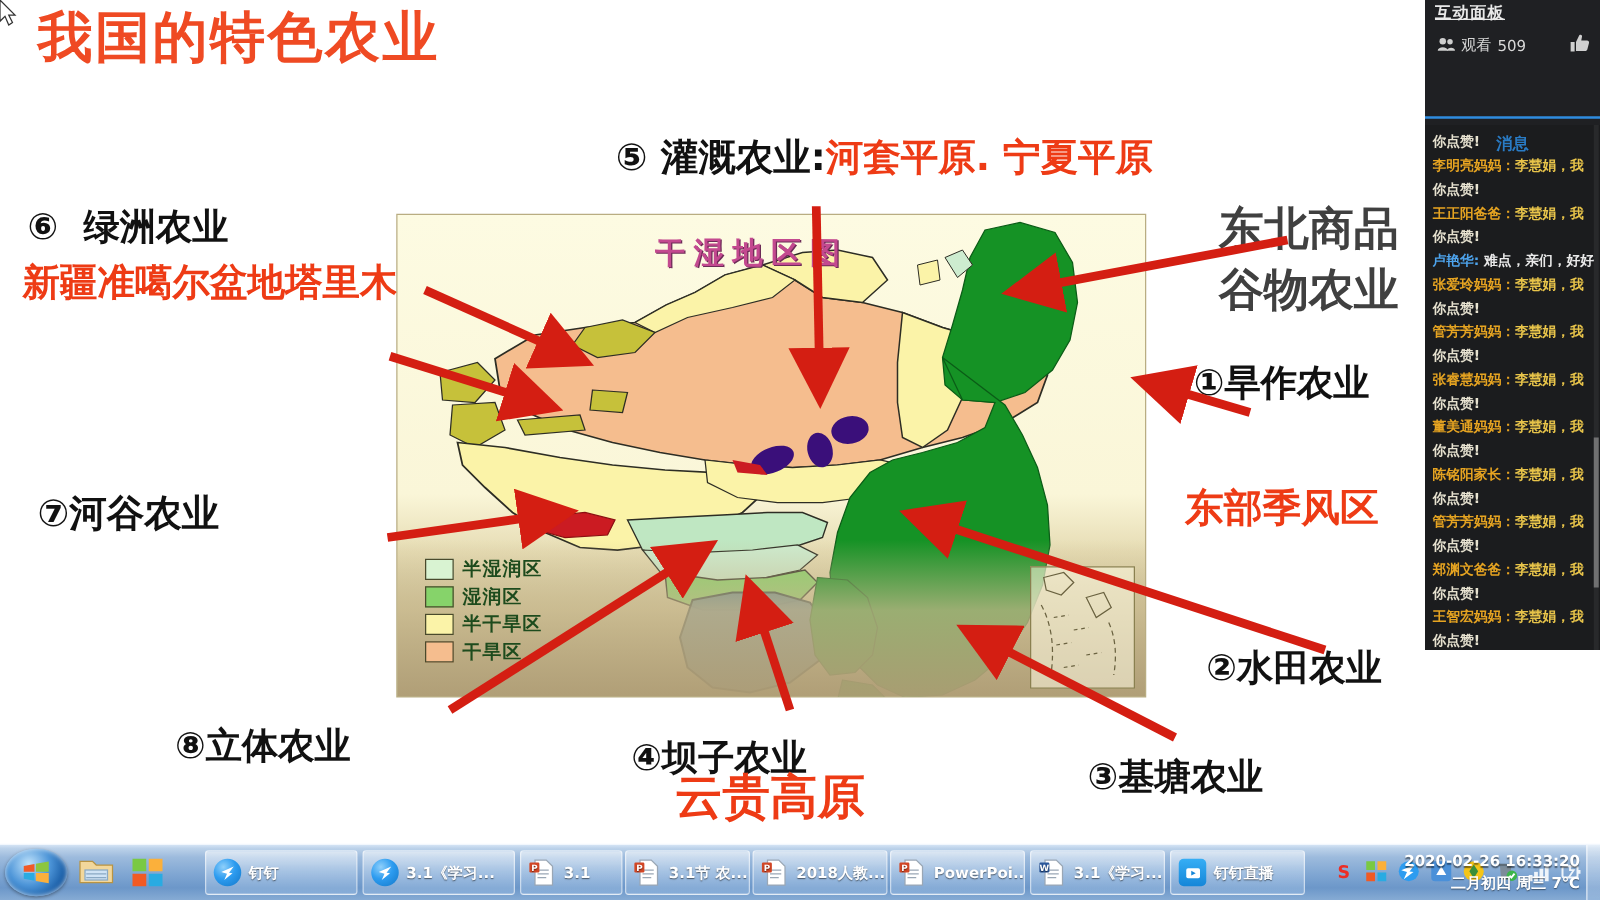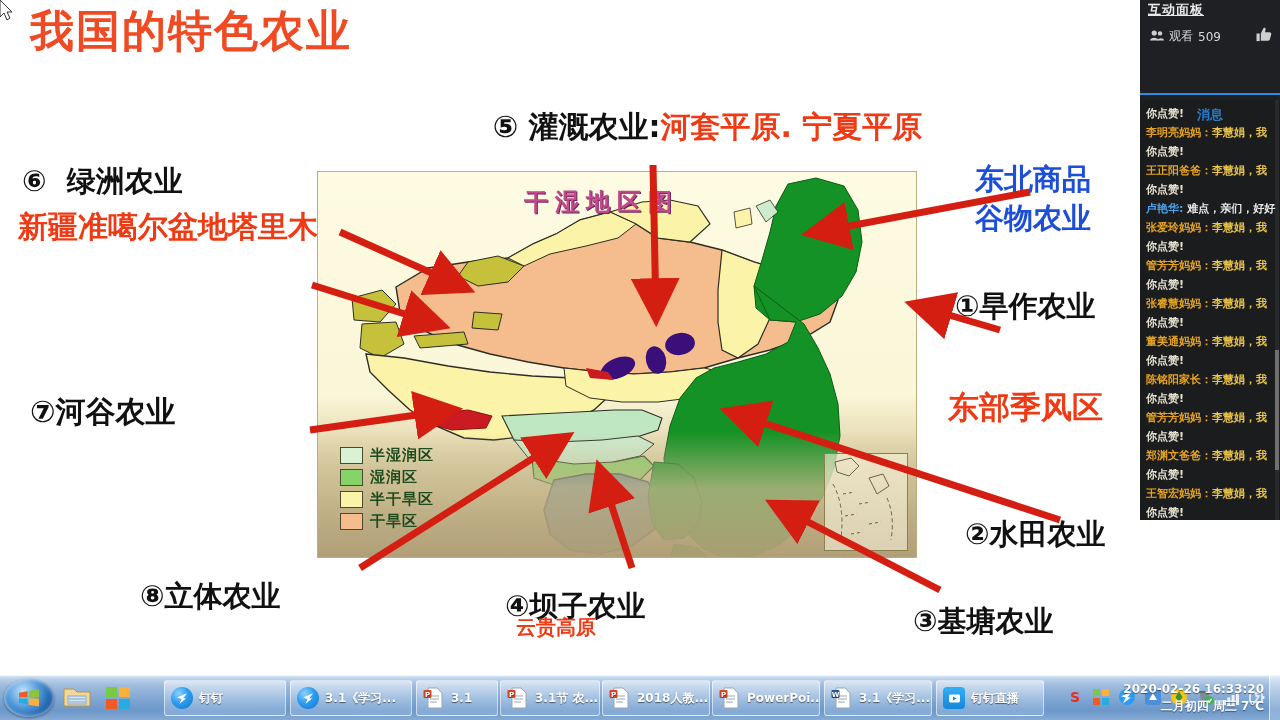--- a/index.html
+++ b/index.html
@@ -52,27 +52,27 @@
 
   #ann6-head { left: 22px; top: 165px; font-size: 29px; color:#111111; }
   #ann6-body { left: 18px; top: 210px; font-size: 30px; color:#ee3b15; width: 370px; }
 
   #ann7-head { left: 30px; top: 395px; font-size: 30px; color:#111111; }
   #ann7-body { left: 42px; top: 440px; font-size: 30px; color:#ee3b15; }
 
   #ann8 { left: 140px; top: 580px; font-size: 29px; color:#111111; }
 
   #ann4-head { left: 505px; top: 572px; font-size: 29px; color:#111111;margin-top:18px; }
-  #ann4-body { left: 516px; top: 616px; font-size: 20px; color:#ee3b15;text-align:center; }
-
-  #ann3 { left: 913px; top: 605px; font-size: 29px; color:#111111; }
+  #ann4-body { left: 540px; top: 616px; font-size: 38px; color:#ee3b15;text-align:center; }
+
+  #ann3 { left: 870px; top: 605px; font-size: 29px; color:#111111; }
   #ann2 { left: 965px; top: 518px; font-size: 29px; color:#111111; }
   #ann1 { left: 955px; top: 290px; font-size: 29px; color:#111111; }
 
-  #annNE { left: 975px; top: 160px; font-size: 29px; color:#1d4ed8; line-height: 1.35;}
+  #annNE { left: 975px; top: 160px; font-size: 36px; color:#404040; line-height: 1.35;}
   #annEast { left: 948px; top: 390px; font-size: 31px; color:#ee3b15; }
 
   
   #map {
     position: absolute;
     left: 318px; top: 172px;
     width: 598px; height: 385px;
     background: linear-gradient(#fdfbe2 0%, #faf6d8 58%, #e6dcb4 70%, #cfc49b 85%, #b9ae8a 100%);
     box-shadow: 0 0 0 1px #b9ad82;
     overflow: hidden;

